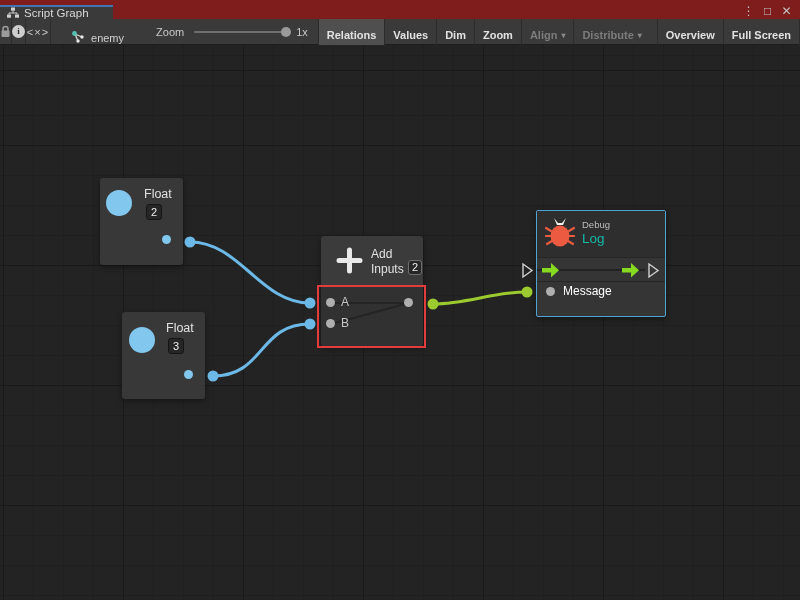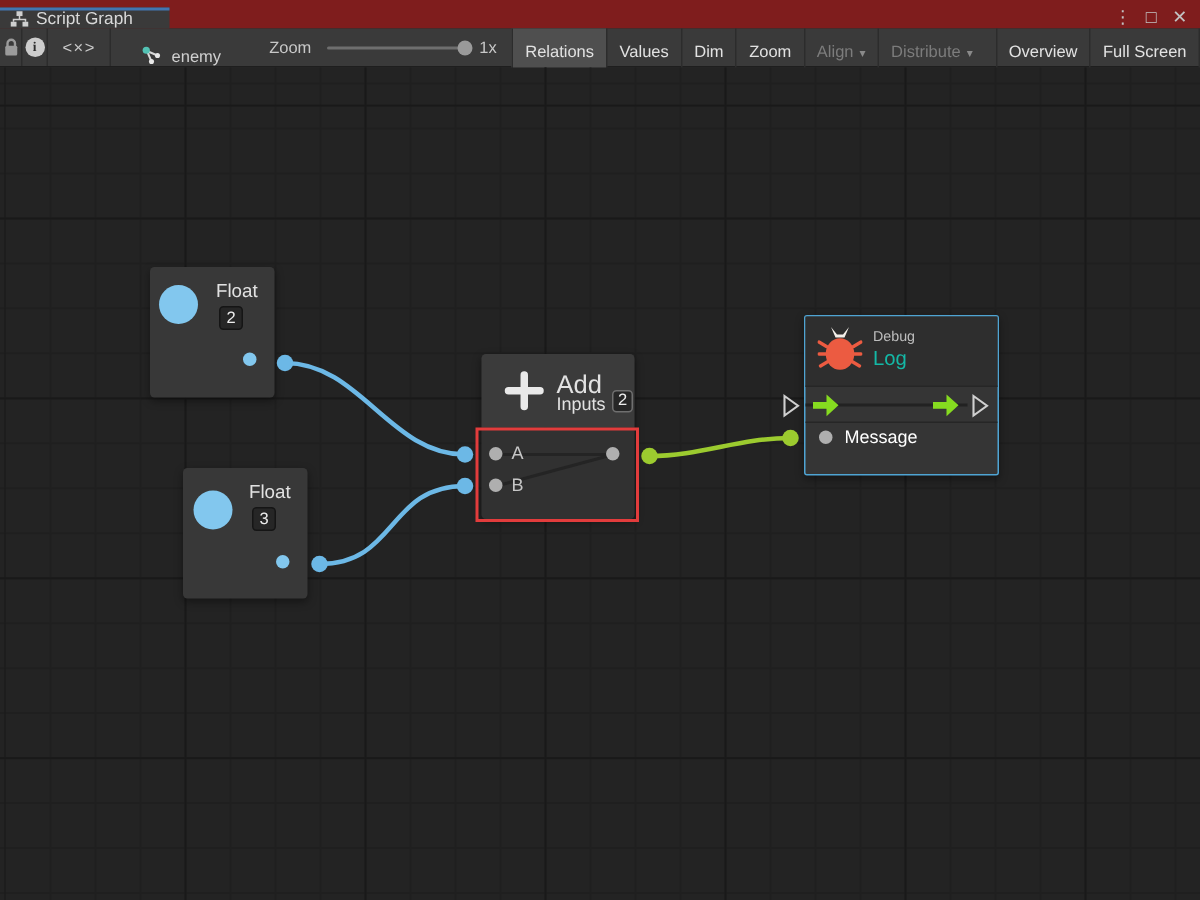--- a/index.html
+++ b/index.html
@@ -25,21 +25,21 @@
   .info-circle { width:13px; height:13px; border-radius:50%; background:#CDCDCD; color:#2E2E2E;
     font-size:9px; font-weight:bold; text-align:center; line-height:13px; font-family:"Liberation Serif",serif; }
   .graph-name { display:flex; align-items:flex-end; gap:6px; margin-left:20px; color:#D0D0D0; }
   .zoom-group { display:flex; align-items:center; margin-left:32px; }
   .zoom-label { color:#C8C8C8; }
   .zoom-track { position:relative; width:95px; height:2px; background:#6E6E6E; margin-left:10px; border-radius:1px; }
   .zoom-handle { position:absolute; right:-2px; top:-4px; width:10px; height:10px; border-radius:50%; background:#9A9A9A; }
   .zoom-value { margin-left:7px; color:#C8C8C8; }
   .tb-buttons { display:flex; align-items:stretch; margin-left:10px; }
   .tb-btn { display:flex; align-items:center; padding:16px 8px; border-left:1px solid #2C2C2C;
-    color:#E2E2E2; white-space:nowrap; }
+    color:#E2E2E2; white-space:nowrap;font-weight:bold; }
   .tb-btn:last-child { border-right:1px solid #2C2C2C; }
   .tb-btn.active { background:#4F4F4F; }
   .tb-btn.disabled { color:#7C7C7C; }
   .dd-arrow { font-size:8px; margin-left:4px; color:#8A8A8A; }
   .tb-btn.gap { margin-left:7px; border-left:1px solid #2C2C2C;text-align:right; }
 
   
   .canvas { position:absolute; left:0; top:45px; width:800px; height:555px; background-color:#232323;
     background-image:
       repeating-linear-gradient(to right, #191919 0 1px, transparent 1px 120px),
@@ -54,21 +54,21 @@
     background:#82C7EE; }
   .float-title { position:absolute; left:44px; top:9px; color:#E2E2E2; font-size:12.5px; }
   .value-box { position:absolute; left:46px; top:26px; min-width:16px; height:16px; background:#262626;
     border:1px solid #151515; border-radius:3px; color:#EDEDED; font-size:11px; text-align:center;
     line-height:14px; padding:0 3px; }
   .out-dot { position:absolute; left:62px; width:9px; height:9px; border-radius:50%; background:#82C7EE; }
 
   .add-node { left:321px; top:191px; width:102px; }
   .add-header { height:49px; background:#3B3B3B; border-radius:3px 3px 0 0; position:relative; }
   .add-body { height:61px; background:#313131; border-radius:0 0 3px 3px; position:relative; }
-  .add-title { position:absolute; left:50px; top:11px; color:#E2E2E2; font-size:17px; }
+  .add-title { position:absolute; left:50px; top:11px; color:#E2E2E2; font-size:12px; }
   .add-sub { position:absolute; left:50px; top:26px; color:#E2E2E2; font-size:12px; }
   .add-count { position:absolute; left:87px; top:24px; min-width:14px; height:15px; background:#262626;
     border:1px solid #6F6F6F; border-radius:3px; color:#EDEDED; font-size:11px; text-align:center;
     line-height:13px; padding:0 2px; }
   .red-outline { position:absolute; left:317px; top:240px; width:109px; height:63px;
     border:2px solid #E23C3C; z-index:7; pointer-events:none; }
 
   .debug-node { left:536px; top:165px; width:130px; height:107px; background:#353535;
     border:1px solid #4FA4D3; border-radius:2px; }
   .debug-header { position:relative; height:47px; background:#2E2E2E; border-bottom:1px solid #262626; }

